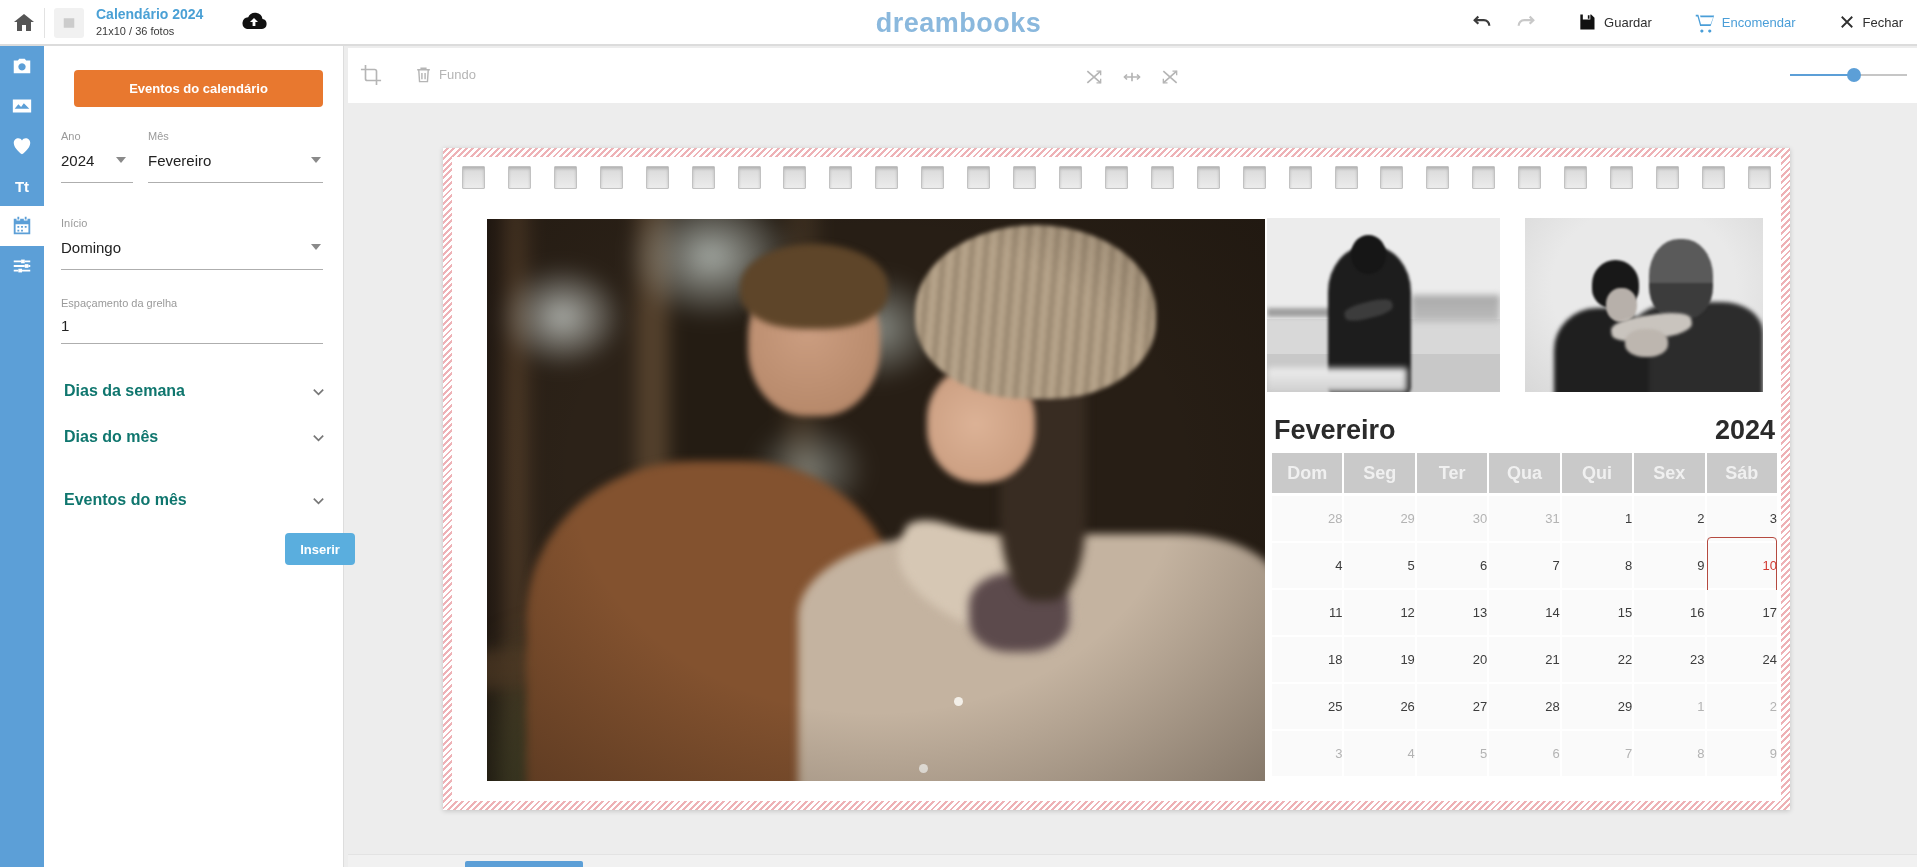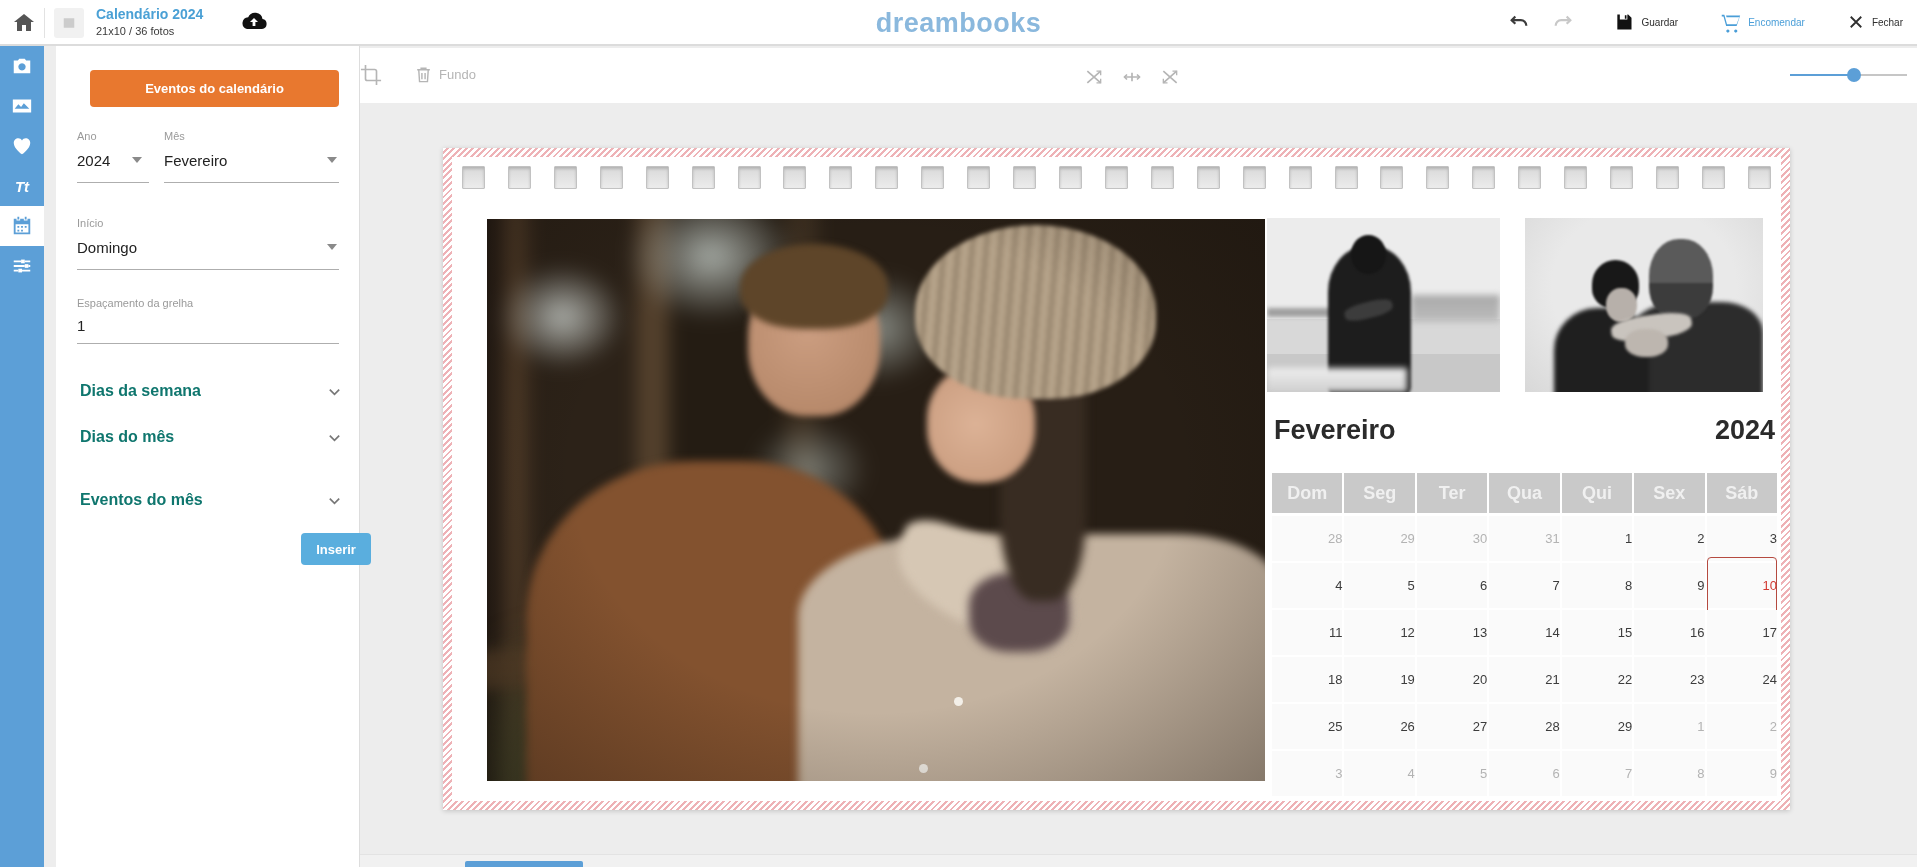--- a/index.html
+++ b/index.html
@@ -13,35 +13,35 @@
   .tb-divider { position:absolute; left:44px; top:8px; width:1px; height:30px; background:#e2e2e2; }
   .proj-thumb { position:absolute; left:54px; top:8px; width:30px; height:30px; background:#f1f1f1;
                 border-radius:3px; display:flex; align-items:center; justify-content:center; color:#ccc; }
   .proj-titles { position:absolute; left:96px; top:6px; }
   .proj-title { color:#4aa0d5; font-weight:bold; font-size:14px; }
   .proj-sub { color:#3a3a3a; font-size:11px; margin-top:3px; }
   .cloud-btn { position:absolute; left:240px; top:10px; width:28px; height:24px; color:#111; cursor:pointer; }
   .logo { position:absolute; left:50%; top:8px; transform:translateX(-50%);
           color:#8ab8dd; font-size:27px; font-weight:600; letter-spacing:.5px; }
   .tb-right { position:absolute; right:14px; top:0; height:44px; display:flex; align-items:center; }
-  .icon-btn { display:flex; align-items:center; gap:7px; cursor:pointer; font-size:10px; color:#2f2f2f; }
+  .icon-btn { display:flex; align-items:center; gap:7px; cursor:pointer; font-size:13px; color:#2f2f2f; }
   .undo { color:#3c3c3c; margin-right:22px; }
   .redo { color:#c8c8c8; margin-right:40px; }
   .order { color:#4a9ed8; }
   .spacer30 { width:42px; }
 
   
   .sidebar { position:absolute; left:0; top:46px; width:44px; bottom:0; background:#5c9fd7; z-index:40; }
   .side-item { width:44px; height:40px; display:flex; align-items:center; justify-content:center;
                color:#fff; cursor:pointer; }
   .side-item.active { background:#fff; color:#5c9fd7; }
-  .side-tt { font-weight:bold; font-size:15px;font-style:italic; }
-
-  
-  .panel { position:absolute; left:56px; top:46px; width:304px; bottom:0; background:#fff;
+  .side-tt { font-weight:bold; font-size:15px; }
+
+  
+  .panel { position:absolute; left:40px; top:46px; width:304px; bottom:0; background:#fff;
            border-right:1px solid #ddd; z-index:30; }
   .events-btn { position:absolute; left:34px; top:24px; width:249px; height:37px; background:#e8782f;
                 border:none; border-radius:4px; color:#fff; font-weight:bold; font-size:13px;
                 font-family:inherit; cursor:pointer; }
   .f-label { position:absolute; font-size:11px; color:#9a9a9a; }
   .f-value { position:absolute; font-size:15px; color:#222; }
   .f-line  { position:absolute; height:1px; background:#aeaeae; }
   .dd-arrow { position:absolute; width:0; height:0; border-left:5px solid transparent;
               border-right:5px solid transparent; border-top:6px solid #8a8a8a; }
   .section { position:absolute; left:24px; width:262px; display:flex; justify-content:space-between;
@@ -144,21 +144,21 @@
     filter:blur(1.5px); transform:rotate(-8deg); }
   .sp2-hands { left:42%; top:64%; width:18%; height:16%; background:#bdb6af; border-radius:45%; filter:blur(1.5px); }
 
   
   .cal { position:absolute; left:820px; top:258px; width:505px; cursor:pointer; }
   .cal-title-row { display:flex; justify-content:space-between; align-items:baseline;
                    padding:0 2px 7px 2px; }
   .cal-month, .cal-year { font-size:27px; font-weight:bold; color:#2b2b2b; }
   .cal-headers, .cal-grid { display:grid; grid-template-columns:repeat(7,1fr); gap:2px; }
   .cal-hcell { background:#c9c9c9; color:#f0f0f0; font-weight:bold; font-size:18px;
-               text-align:center; height:40px; line-height:40px;margin-top:20px; }
+               text-align:center; height:40px; line-height:40px; }
   .cal-grid { margin-top:3px; }
   .cal-cell { background:#fafafa; height:45px; line-height:45px; text-align:right;
               font-size:13px; color:#3c3c3c; position:relative; }
   .cal-cell.muted { color:#b3b3b3; }
   .cal-cell.today { color:#d23a32;padding-left:24px; }
   .cal-cell.today::after { content:""; position:absolute; inset:-6px 0px; border:1px solid #b54a40;
                            border-radius:4px; }
   svg { display:block; }
 </style>
 </head>

